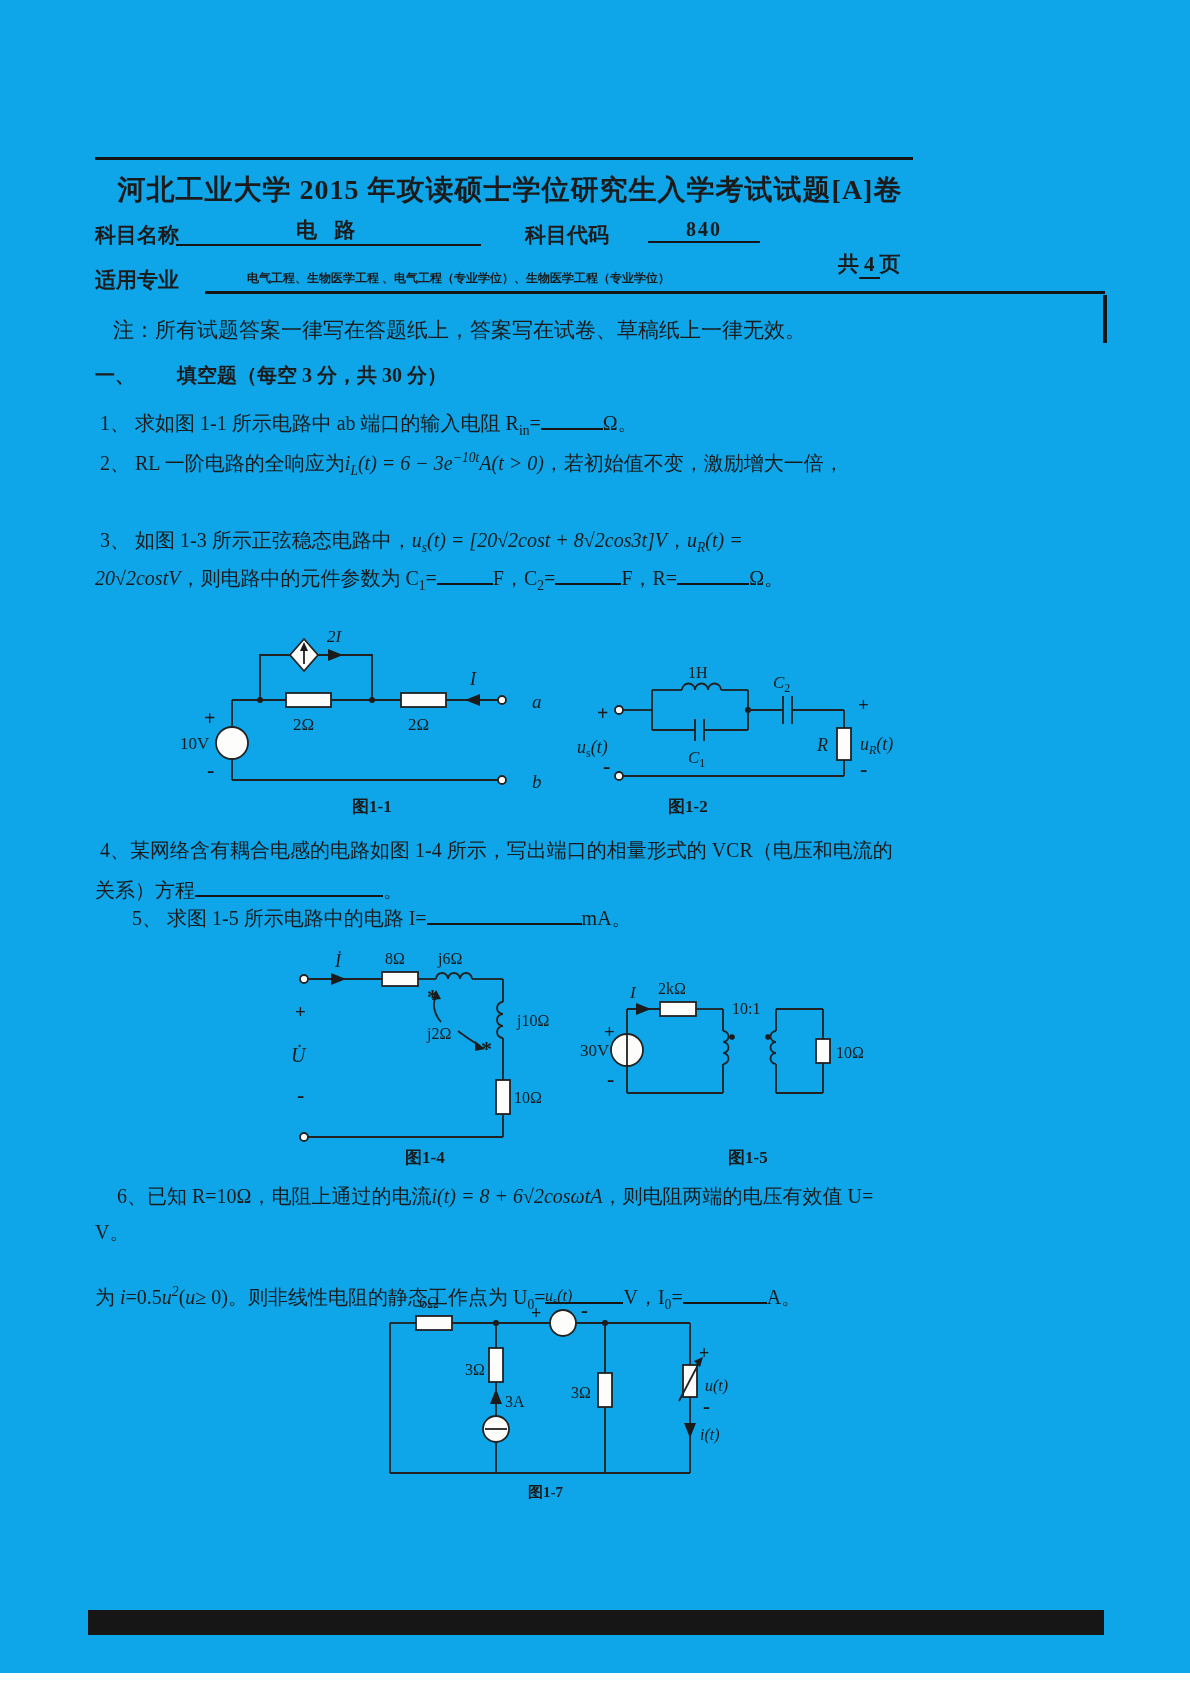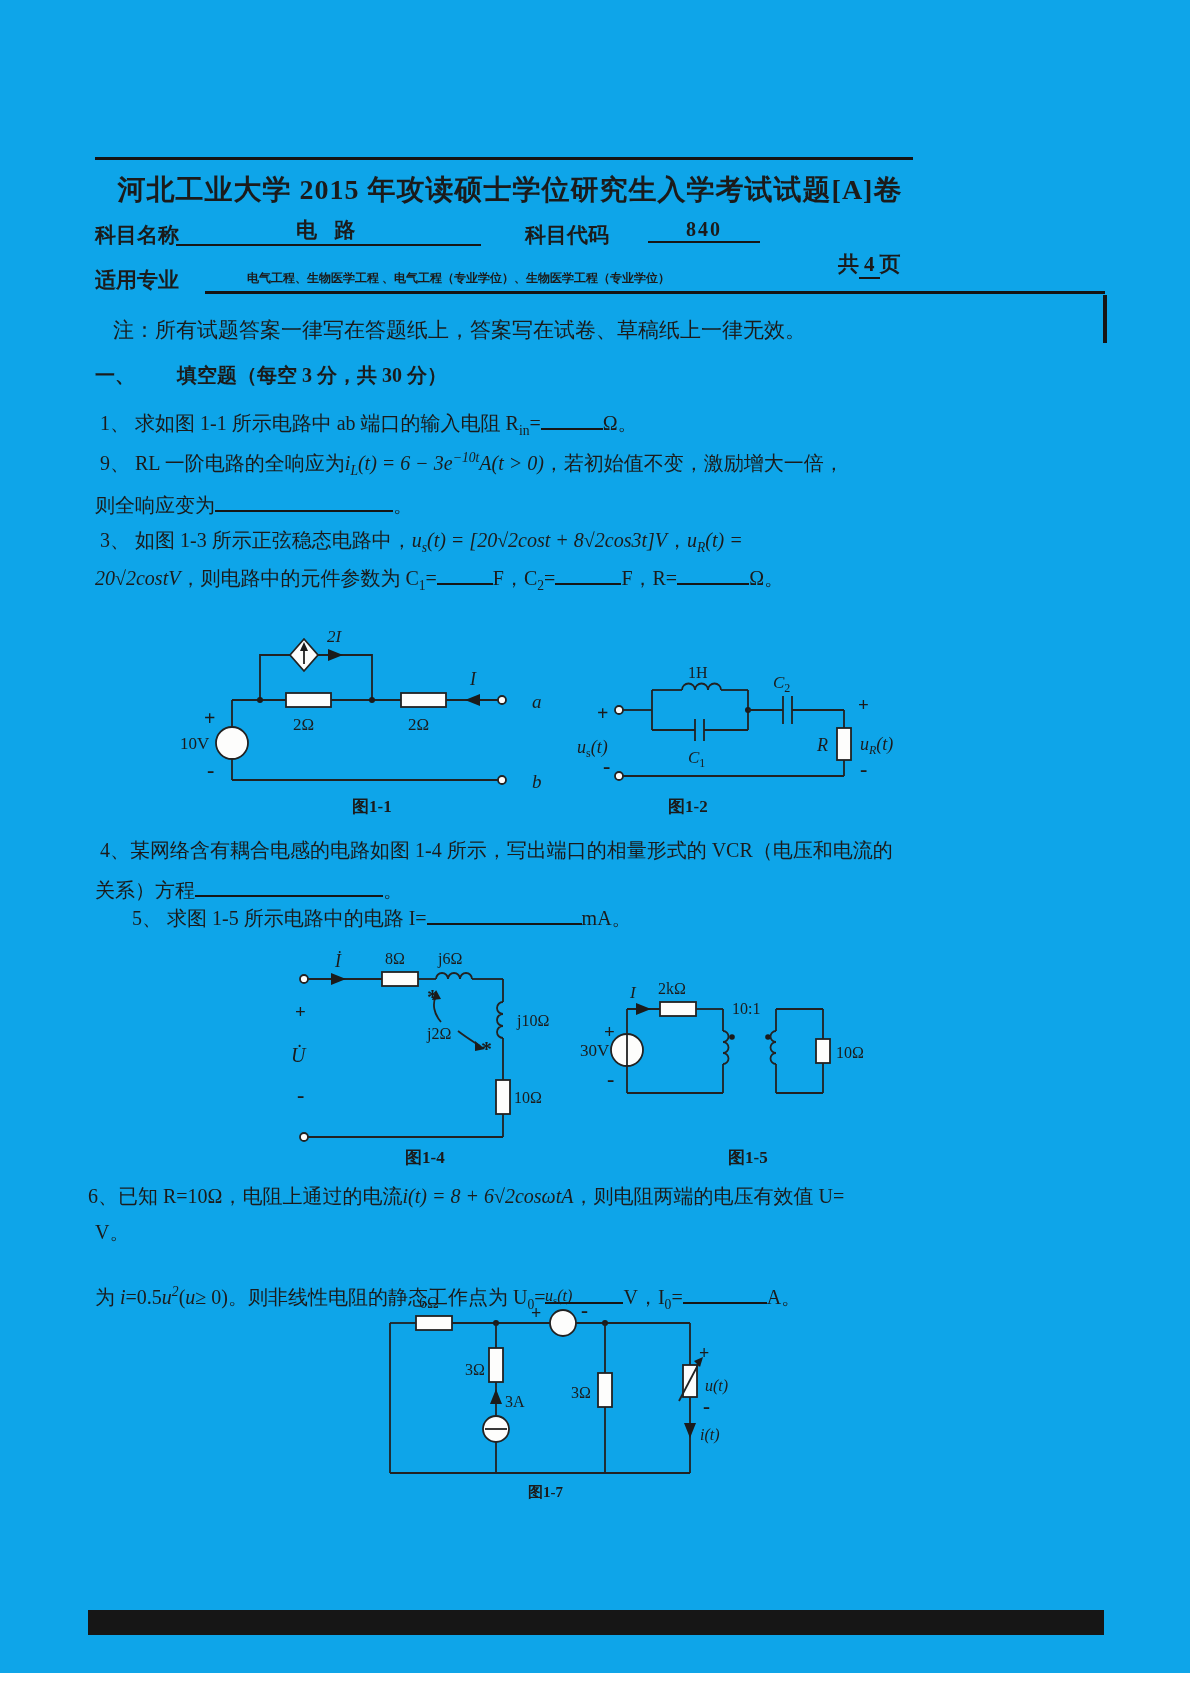--- a/index.html
+++ b/index.html
@@ -54,24 +54,21 @@
 
   <div class="abs sect" style="left:95px; top:362px;">
     <span>一、</span><span style="margin-left:42px;">填空题（每空 3 分，共 30 分）</span>
   </div>
 
   <div class="abs q" style="left:100px; top:409px;">
     <span>1、  求如图 1-1 所示电路中 ab 端口的输入电阻 R</span><sub>in</sub><span>=</span><span class="ansblank" style="width:62px;"></span><span>Ω。</span>
   </div>
 
   <div class="abs q" style="left:100px; top:450px;">
-    <span>9、  RL 一阶电路的全响应为</span><span class="it">i</span><sub class="it">L</sub><span class="it">(t) = 6 − 3e</span><sup class="it">−10t</sup><span class="it">A(t &gt; 0)</span><span>，若初始值不变，激励增大一倍，</span>
-  </div>
-  <div class="abs q" style="left:95px; top:491px;">
-    <span>则全响应变为</span><span class="ansblank" style="width:178px;"></span><span>。</span>
+    <span>2、  RL 一阶电路的全响应为</span><span class="it">i</span><sub class="it">L</sub><span class="it">(t) = 6 − 3e</span><sup class="it">−10t</sup><span class="it">A(t &gt; 0)</span><span>，若初始值不变，激励增大一倍，</span>
   </div>
 
   <div class="abs q" style="left:100px; top:528px;">
     <span>3、  如图 1-3 所示正弦稳态电路中，</span><span class="it">u</span><sub class="it">s</sub><span class="it">(t) = [20√2cost + 8√2cos3t]V</span><span>，</span><span class="it">u</span><sub class="it">R</sub><span class="it">(t) =</span>
   </div>
   <div class="abs q" style="left:95px; top:564px;">
     <span class="it">20√2costV</span><span>，则电路中的元件参数为 C</span><sub>1</sub><span>=</span><span class="ansblank" style="width:56px;"></span><span>F，C</span><sub>2</sub><span>=</span><span class="ansblank" style="width:66px;"></span><span>F，R=</span><span class="ansblank" style="width:72px;"></span><span>Ω。</span>
   </div>
 
   <svg class="abs" style="left:180px; top:595px;" width="380" height="200" viewBox="0 0 380 200">
@@ -262,21 +259,21 @@
       <line class="w" x1="196" y1="114" x2="196" y2="143"></line>
       <line class="w" x1="243" y1="59" x2="243" y2="89"></line>
       <rect class="box" x="236" y="89" width="14" height="24"></rect>
       <text x="256" y="108" font-size="16">10Ω</text>
       <line class="w" x1="243" y1="113" x2="243" y2="143"></line>
       <line class="w" x1="196" y1="143" x2="243" y2="143"></line>
     </g>
   </svg>
   <div class="abs cap" style="left:728px; top:1146px;">图1-5</div>
 
-  <div class="abs q" style="left:88px; top:1184px;">
+  <div class="abs q" style="left:117px; top:1184px;">
     <span>6、已知  R=10Ω，电阻上通过的电流</span><span class="it">i</span><span class="it">(t) = 8 + 6√2cosωtA</span><span>，则电阻两端的电压有效值  U=</span>
   </div>
   <div class="abs q" style="left:95px; top:1220px;">V。</div>
 
   <div class="abs q" style="left:95px; top:1283px;">
     <span>为 </span><span class="it">i</span><span>=0.5</span><span class="it">u</span><sup class="it">2</sup><span>(</span><span class="it">u</span><span>≥ 0)。则非线性电阻的静态工作点为 U</span><sub>0</sub><span>=</span><span class="ansblank" style="width:78px;"></span><span>V，I</span><sub>0</sub><span>=</span><span class="ansblank" style="width:84px;"></span><span>A。</span>
   </div>
 
   <svg class="abs" style="left:385px; top:1285px;" width="360" height="200" viewBox="0 0 360 200">
     <g>

